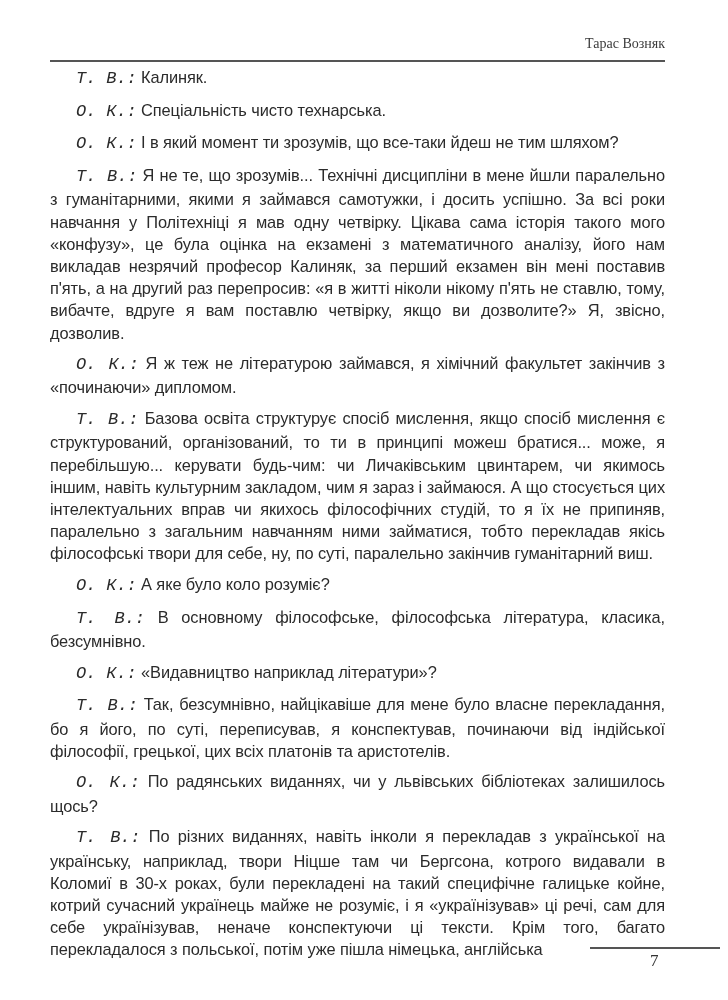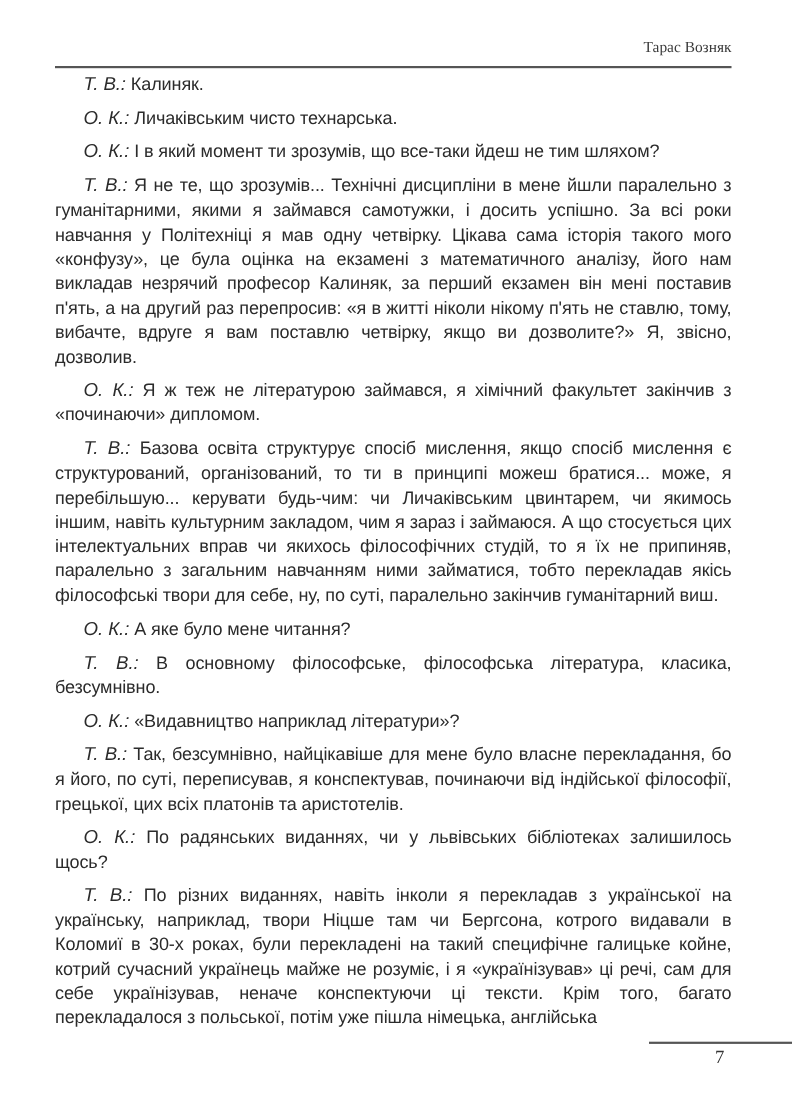--- a/index.html
+++ b/index.html
@@ -3,38 +3,38 @@
 <meta charset="utf-8">
 <style>
   html, body { margin: 0; padding: 0; background: #ffffff; }
   body { width: 728px; height: 1000px; position: relative; overflow: hidden;
          font-family: "Liberation Serif", "DejaVu Serif", serif; color: #2b2b2b; }
   .running-head { position: absolute; top: 36px; right: 63px; font-size: 14px; color: #3a3a3a; margin-left: 39px; }
   .head-rule { position: absolute; top: 60px; left: 50px; width: 615px; height: 2px; background: #555; }
   .text { position: absolute; top: 66px; left: 50px; width: 615px; font-family: "Liberation Sans", "DejaVu Sans", sans-serif;
           font-size: 16.4px; line-height: 22.2px; letter-spacing: -0.1px; }
   .p { text-align: justify; text-indent: 26px; margin: 0 0 8.5px 0; }
-  .spk { font-style: italic; font-family: Liberation Sans, sans-serif; font-size: 17px; }
+  .spk { font-style: italic; font-family: Liberation Mono, monospace; font-size: 17px; }
   .foot-rule { position: absolute; top: 947px; left: 590px; width: 130px; height: 2px; background: #555; }
   .page-num { position: absolute; top: 951px; left: 650px; font-size: 17px; color: #333; }
 </style>
 </head>
 <body>
 
 <div class="running-head">Тарас Возняк</div>
 <div class="head-rule"></div>
 
 <div class="text">
   <p class="p"><span class="spk">Т. В.:</span><span> Калиняк.</span></p>
-  <p class="p"><span class="spk">О. К.:</span><span> Личаківським чисто технарська.</span></p>
+  <p class="p"><span class="spk">О. К.:</span><span> Спеціальність чисто технарська.</span></p>
   <p class="p"><span class="spk">О. К.:</span><span> І в який момент ти зрозумів, що все-таки йдеш не тим шляхом?</span></p>
   <p class="p"><span class="spk">Т. В.:</span><span> Я не те, що зрозумів... Технічні дисципліни в мене йшли паралельно з гуманітарними, якими я займався самотужки, і досить успішно. За всі роки навчання у Політехніці я мав одну четвірку. Цікава сама історія такого мого «конфузу», це була оцінка на екзамені з математичного аналізу, його нам викладав незрячий професор Калиняк, за перший екзамен він мені поставив п'ять, а на другий раз перепросив: «я в житті ніколи нікому п'ять не ставлю, тому, вибачте, вдруге я вам поставлю четвірку, якщо ви дозволите?» Я, звісно, дозволив.</span></p>
   <p class="p"><span class="spk">О. К.:</span><span> Я ж теж не літературою займався, я хімічний факультет закінчив з «починаючи» дипломом.</span></p>
   <p class="p"><span class="spk">Т. В.:</span><span> Базова освіта структурує спосіб мислення, якщо спосіб мислення є структурований, організований, то ти в принципі можеш братися... може, я перебільшую... керувати будь-чим: чи Личаківським цвинтарем, чи якимось іншим, навіть культурним закладом, чим я зараз і займаюся. А що стосується цих інтелектуальних вправ чи якихось філософічних студій, то я їх не припиняв, паралельно з загальним навчанням ними займатися, тобто перекладав якісь філософські твори для себе, ну, по суті, паралельно закінчив гуманітарний виш.</span></p>
-  <p class="p"><span class="spk">О. К.:</span><span> А яке було мене читання?</span></p>
+  <p class="p"><span class="spk">О. К.:</span><span> А яке було коло розуміє?</span></p>
   <p class="p"><span class="spk">Т. В.:</span><span> В основному філософське, філософська література, класика, безсумнівно.</span></p>
   <p class="p"><span class="spk">О. К.:</span><span> «Видавництво наприклад літератури»?</span></p>
   <p class="p"><span class="spk">Т. В.:</span><span> Так, безсумнівно, найцікавіше для мене було власне перекладання, бо я його, по суті, переписував, я конспектував, починаючи від індійської філософії, грецької, цих всіх платонів та аристотелів.</span></p>
   <p class="p"><span class="spk">О. К.:</span><span> По радянських виданнях, чи у львівських бібліотеках залишилось щось?</span></p>
   <p class="p"><span class="spk">Т. В.:</span><span> По різних виданнях, навіть інколи я перекладав з української на українську, наприклад, твори Ніцше там чи Бергсона, котрого видавали в Коломиї в 30-х роках, були перекладені на такий специфічне галицьке койне, котрий сучасний українець майже не розуміє, і я «українізував» ці речі, сам для себе українізував, неначе конспектуючи ці тексти. Крім того, багато перекладалося з польської, потім уже пішла німецька, англійська</span></p>
 </div>
 
 <div class="foot-rule"></div>
 <div class="page-num">7</div>
 

